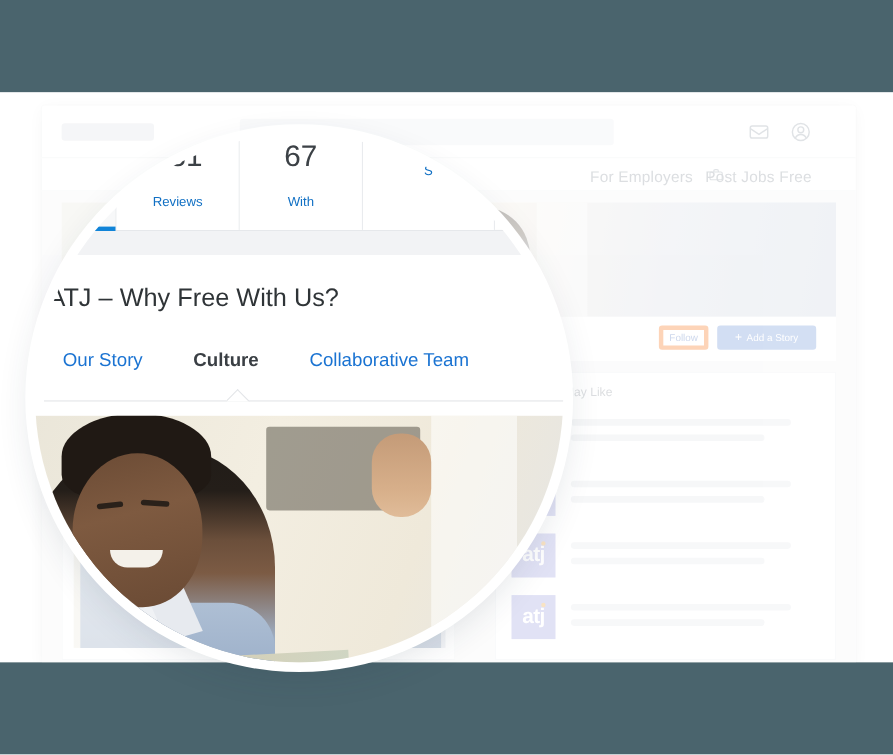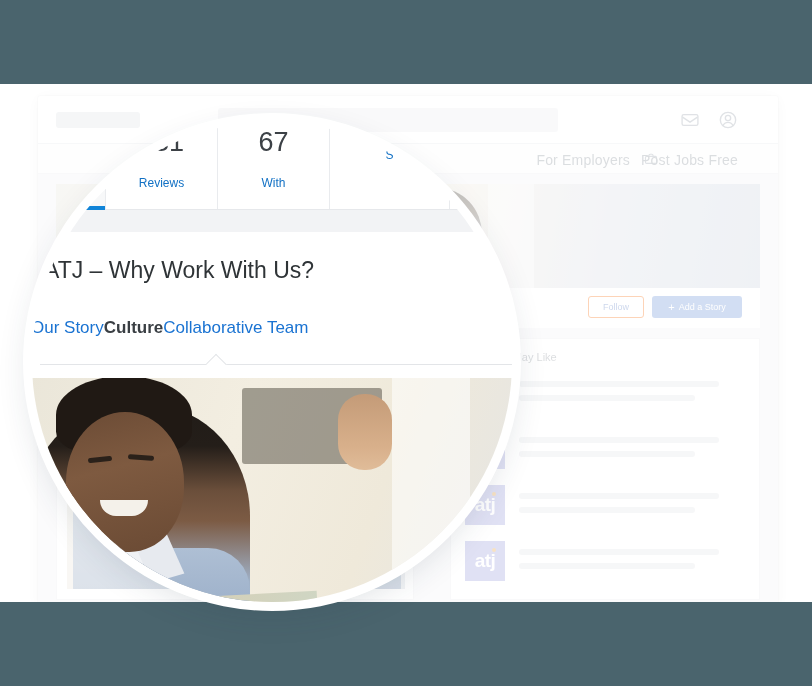--- a/index.html
+++ b/index.html
@@ -104,22 +104,22 @@
   .hero .win1 { position:absolute; left: 210px; top: 4px; width: 56px; height: 94px; background: rgba(255,255,255,.55); }
   .hero .win2 { position:absolute; left: 432px; top: 0;   width: 46px; height: 104px; background: rgba(255,255,255,.45); }
 
   .hero-actions {
     position: absolute; left: 0; top: 104px;
     width: 704px; height: 40px;
     background: #ffffff;
   }
   .btn-follow {
     position: absolute; right: 116px; top: 8px;
-    width: 56px; height: 22px;
-    border: 1px solid #f97316; border-radius: 3px;
+    width: 45px; height: 22px;
+    border: 4px solid #f97316; border-radius: 3px;
     color: #5d7fc4; font-size: 9px;
     display: flex; align-items: center; justify-content: center;
     background: #fff;
   }
   .btn-review {
     position: absolute; right: 18px; top: 8px;
     width: 90px; height: 22px;
     background: #6d94d8; border-radius: 3px;
     color: #ffffff; font-size: 9px;
     display: flex; align-items: center; justify-content: center; gap: 4px;
@@ -229,22 +229,22 @@
   .m-panel {
     position: absolute; left: -74px; top: 110px;
     width: 640px; height: 400px;
     background: #ffffff;
   }
   .m-heading {
     position: absolute; left: 86px; top: 25px;
     font-size: 23px; color: #2f3437; font-weight: 400; white-space: nowrap;
   }
   .m-subtabs {
-    position: absolute; left: 73px; top: 86px;
-    display: flex; align-items: center;
+    position: absolute; left: 99px; top: 86px;
+    display: flex; gap: 46px; align-items: center;
   }
   .m-subtab { font-size: 17px; color: #1a73d2; white-space: nowrap; }
   .m-subtab.active { color: #3a3f44; font-weight: bold; }
   .m-rule {
     position: absolute; left: 82px; top: 132px;
     width: 500px; height: 1px; background: #e3e5e8;
   }
   .m-caret {
     position: absolute; left: 248px; top: 120px;
     width: 22px; height: 13px; overflow: hidden;
@@ -439,21 +439,21 @@
         </div>
         <div class="m-tab t-salaries">
           <div class="num"></div>
           <div class="lbl">S</div>
         </div>
       </div>
 
       <div class="m-strip-gap"></div>
 
       <div class="m-panel">
-        <div class="m-heading">ATJ – Why Work With Us?</div>
+        <div class="m-heading">ATJ – Why Free With Us?</div>
 
         <div class="m-subtabs">
           <span class="m-subtab">Our Story</span>
           <span class="m-subtab active">Culture</span>
           <span class="m-subtab">Collaborative Team</span>
         </div>
 
         <div class="m-rule"></div>
         <div class="m-caret"></div>
 

